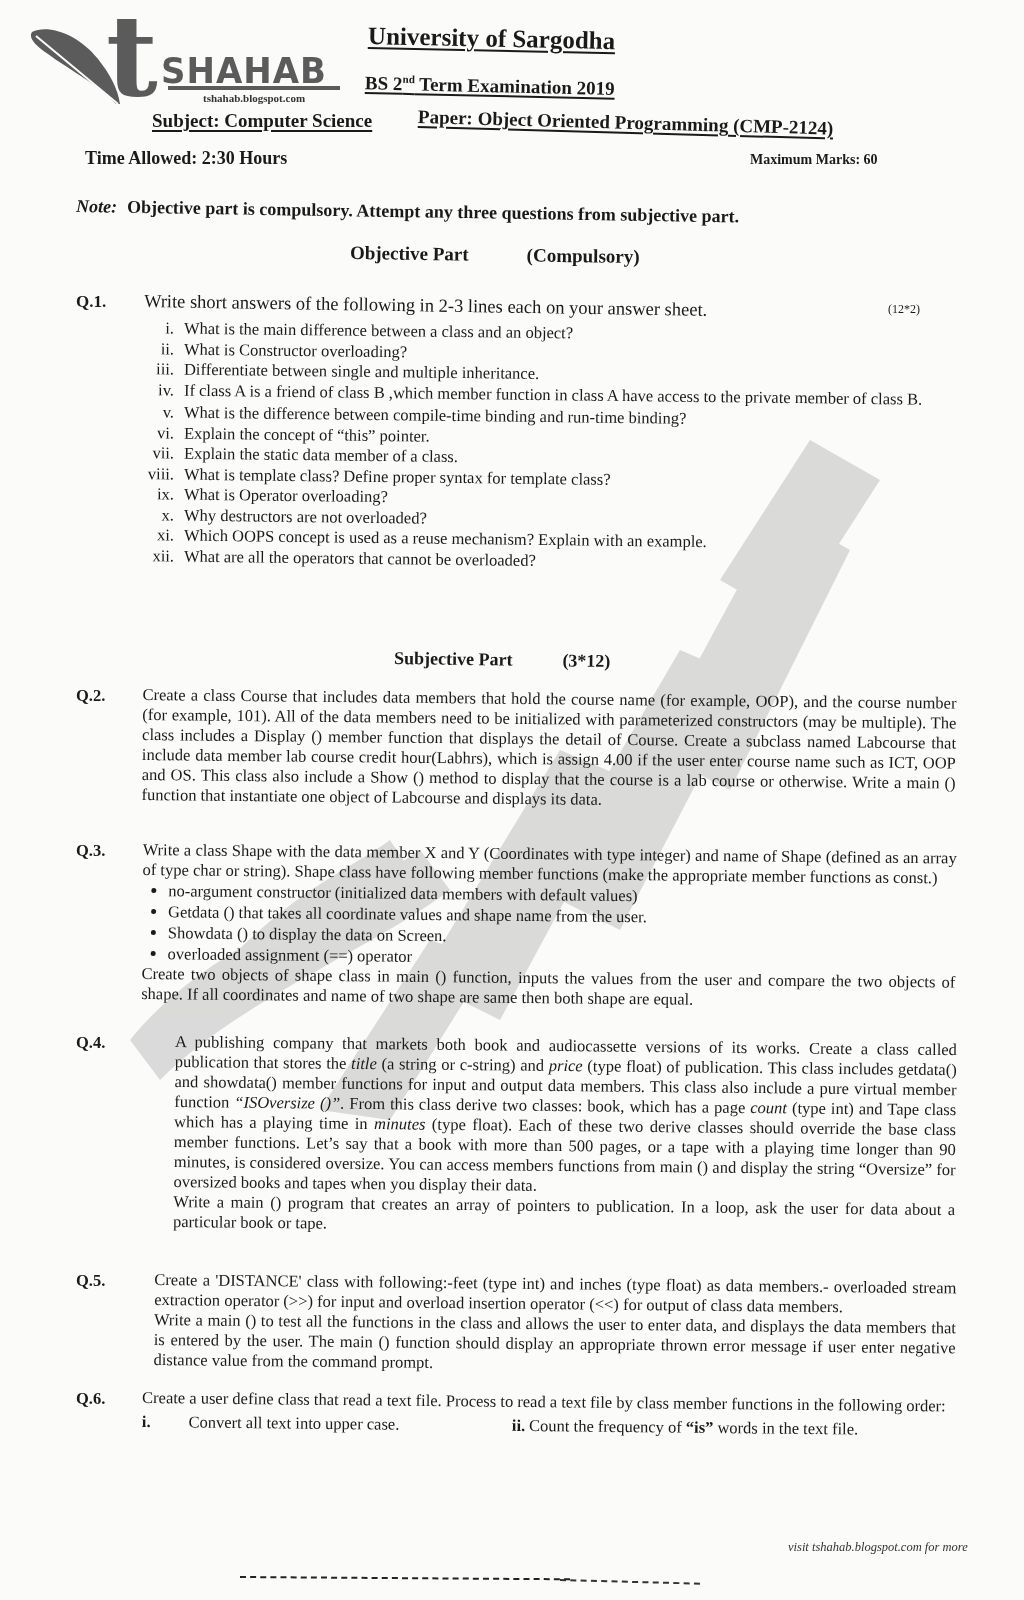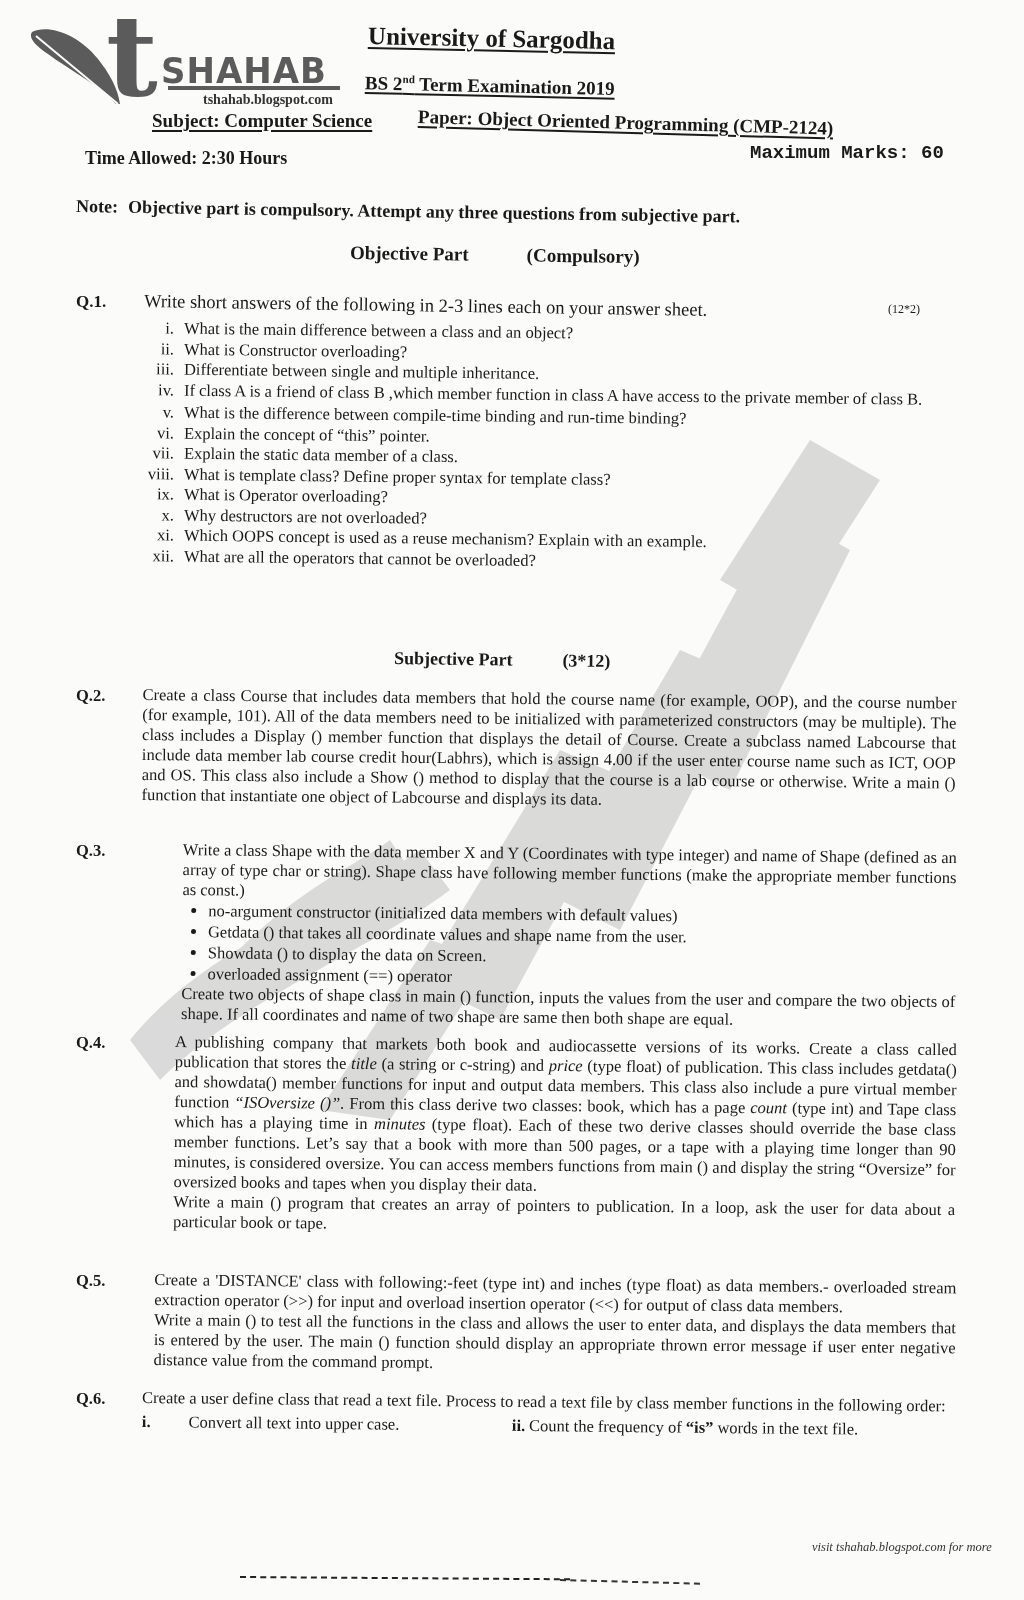--- a/index.html
+++ b/index.html
@@ -9,34 +9,34 @@
   }
   .page { position:absolute; inset:0; }
   
   .watermark { position:absolute; left:90px; top:420px; width:900px; height:700px; pointer-events:none; z-index:0; }
   
   .logo { position:absolute; left:28px; top:6px; width:320px; height:100px; z-index:2; }
   .logo-feather { position:absolute; left:0; top:18px; width:95px; height:82px; }
   .logo-t { position:absolute; left:78px; top:0; font-family:"DejaVu Serif", serif; font-weight:bold; font-size:112px; line-height:100px; color:#5b5b5b; }
   .logo-shahab { position:absolute; left:133px; top:44px; font-family:"DejaVu Sans", sans-serif; font-weight:bold; font-size:34px; letter-spacing:1px; color:#5b5b5b; transform:scaleY(1.05); }
   .logo-bar { position:absolute; left:140px; top:80px; width:172px; height:4px; background:#5b5b5b; }
-  .logo-url { position:absolute; left:175px; top:86px; font-family:"Liberation Serif", serif; font-weight:bold; font-size:14px; color:#333; }
+  .logo-url { position:absolute; left:175px; top:86px; font-family:"Liberation Serif", serif; font-weight:bold; font-size:11px; color:#333; }
 
   .abs { position:absolute; z-index:2; white-space:nowrap; }
   .bold { font-weight:bold; }
   .ul { text-decoration:underline; text-decoration-thickness:2px; text-underline-offset:3px; }
   .univ { left:368px; top:22px; font-size:25px; transform:rotate(1.2deg); transform-origin:left; }
   .term { left:365px; top:72px; font-size:19px; transform:rotate(1.3deg); transform-origin:left; }
   .term sup { font-size:11px; }
   .subject { left:152px; top:110px; font-size:19px; }
   .paper { left:418px; top:106px; font-size:19px; transform:rotate(1.6deg); transform-origin:left; }
   .time { left:76px; top:148px; font-size:18px;margin-left:9px; }
-  .marks { left:750px; top:142px; font-size:19px;font-family:Liberation Mono, monospace; }
+  .marks { left:750px; top:152px; font-size:14px; }
   .note { left:76px; top:196px; font-size:18px; transform:rotate(0.9deg); transform-origin:left; }
-  .note-label { margin-right:10px; }
+  .note-label { margin-right:10px;font-style:italic; }
   .obj-head { left:350px; top:242px; font-size:19px; transform:rotate(0.8deg); transform-origin:left; }
   .obj-head span + span { margin-left:58px; }
 
   .qnum { font-weight:bold; font-size:17px; }
   .q1-num { left:76px; top:292px; }
   .q1-text { left:144px; top:291px; font-size:18.5px; transform:rotate(0.9deg); transform-origin:left; }
   .q1-marks { left:888px; top:302px; font-size:12px; }
 
   .q1-items { position:absolute; left:130px; top:318px; width:800px; z-index:2; font-size:16.5px; }
   .q1-item { display:flex; line-height:20.5px; transform:rotate(0.7deg); transform-origin:left; }
@@ -46,30 +46,30 @@
   .subj-head { left:394px; top:648px; font-size:18px; transform:rotate(0.8deg); transform-origin:left; }
   .subj-head span + span { margin-left:50px; }
 
   .qblock { position:absolute; left:76px; z-index:2; width:880px; display:flex;justify-content:flex-end; }
   .qblock .qn { width:66px; flex-shrink:0; font-weight:bold; font-size:16.5px; padding-top:1px; }
   .qblock .qb { flex:1; font-size:16.5px; line-height:20px; text-align:justify; transform:rotate(0.6deg); transform-origin:left; }
   .qb p { margin:0; }
   .qb ul { margin:0; padding-left:26px; list-style:disc; }
   .qb li { line-height:21px; }
   .q2 { top:685px; }
-  .q3 { top:840px;gap:40px; }
+  .q3 { top:840px; }
   .q4 { top:1032px;gap:32px; }
   .q5 { top:1270px;gap:12px; }
   .q6 { top:1388px; }
   .q6-items { display:flex; margin-top:4px; }
   .q6-items .it1 { width:370px; }
   .q6-items .n { font-weight:bold; margin-right:38px; }
   .q6-items .n2 { font-weight:bold; margin-right:4px; }
 
-  .footer-link { left:812px; top:1540px; font-size:12.5px; font-style:italic; color:#333; }
+  .footer-link { left:788px; top:1540px; font-size:12.5px; font-style:italic; color:#333; }
   .dash-line { position:absolute; left:240px; top:1576px; width:330px; border-top:2px dashed #222; z-index:2; transform:rotate(0.4deg); transform-origin:left; }
   .dash-line2 { position:absolute; left:560px; top:1579px; width:140px; border-top:2px dashed #333; z-index:2; transform:rotate(1.5deg); transform-origin:left; }
 </style>
 </head>
 <body>
 
 <div class="page">
 
   <svg class="watermark" viewBox="0 0 900 700">
     <g fill="#cfcfcf" opacity="0.75">

